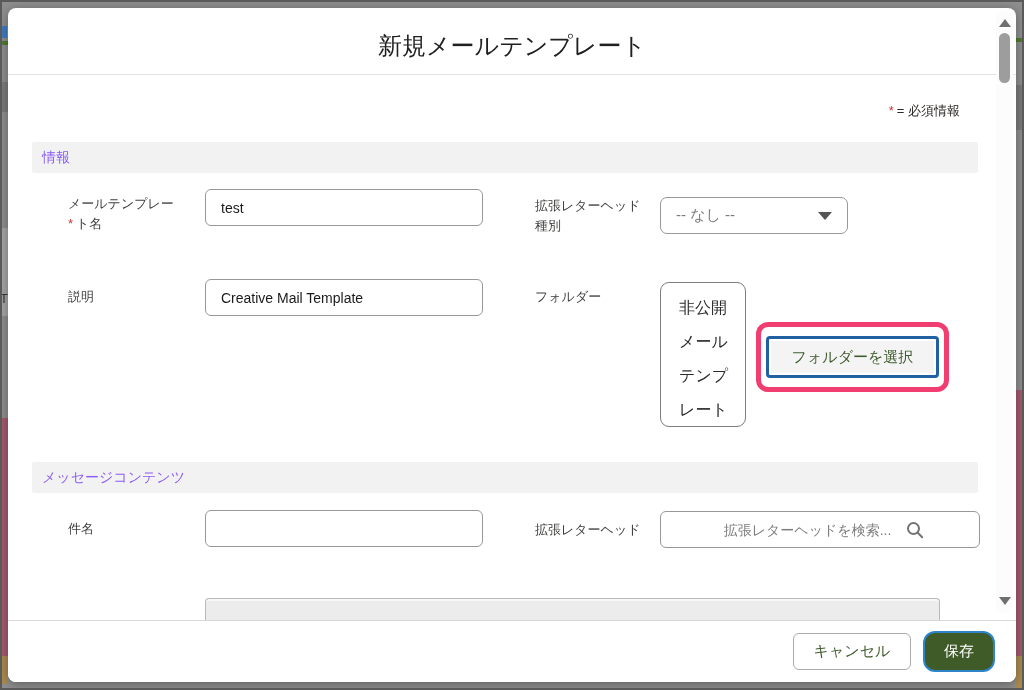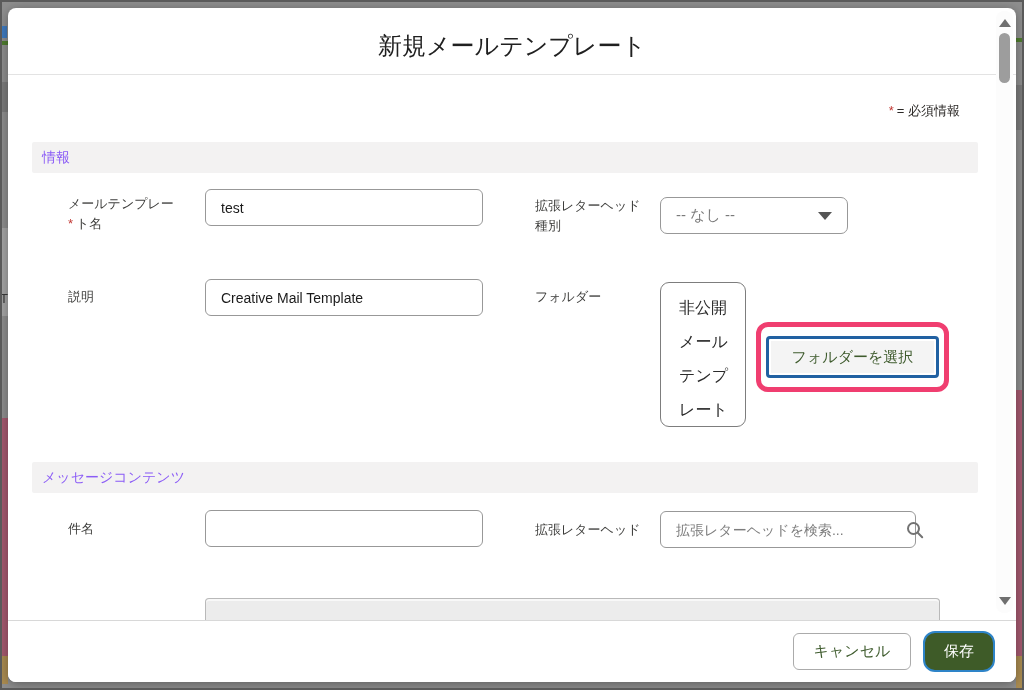--- a/index.html
+++ b/index.html
@@ -66,21 +66,21 @@
 
   .text-input {
     position: absolute; height: 37px; border: 1px solid #989898; border-radius: 6px;
     font-size: 14px; color: #1a1a1a; padding: 0 15px; background: #fff; outline: none;
     font-family: "Liberation Sans", "DejaVu Sans", sans-serif;
   }
   .text-input::placeholder { color: #7d7d7d; opacity: 1; }
   .in-name    { left: 197px; top: 181px; width: 278px; }
   .in-desc    { left: 197px; top: 271px; width: 278px; }
   .in-subject { left: 197px; top: 502px; width: 278px; }
-  .in-letter  { left: 652px; top: 503px; width: 256px; padding-right: 40px; }
+  .in-letter  { left: 652px; top: 503px; width: 320px; padding-right: 40px; text-align: center; }
 
   .combobox {
     position: absolute; left: 652px; top: 189px; width: 188px; height: 37px;
     border: 1px solid #989898; border-radius: 7px; background: #fff;
     display: flex; align-items: center; padding: 0 15px; cursor: pointer; gap: 40px;
   }
   .combobox .selected { flex: 1; font-size: 15px; color: #7a7a7a; }
   .caret-down {
     width: 0; height: 0; border-left: 7px solid transparent; border-right: 7px solid transparent;
     border-top: 8px solid #555;

